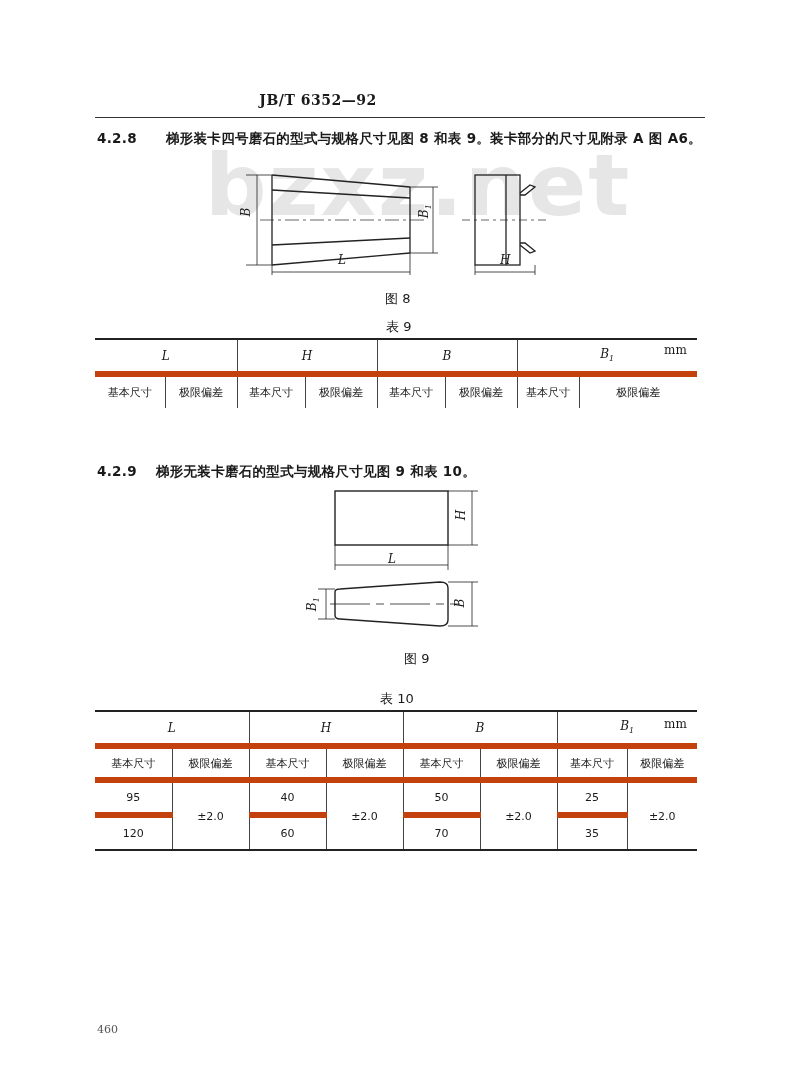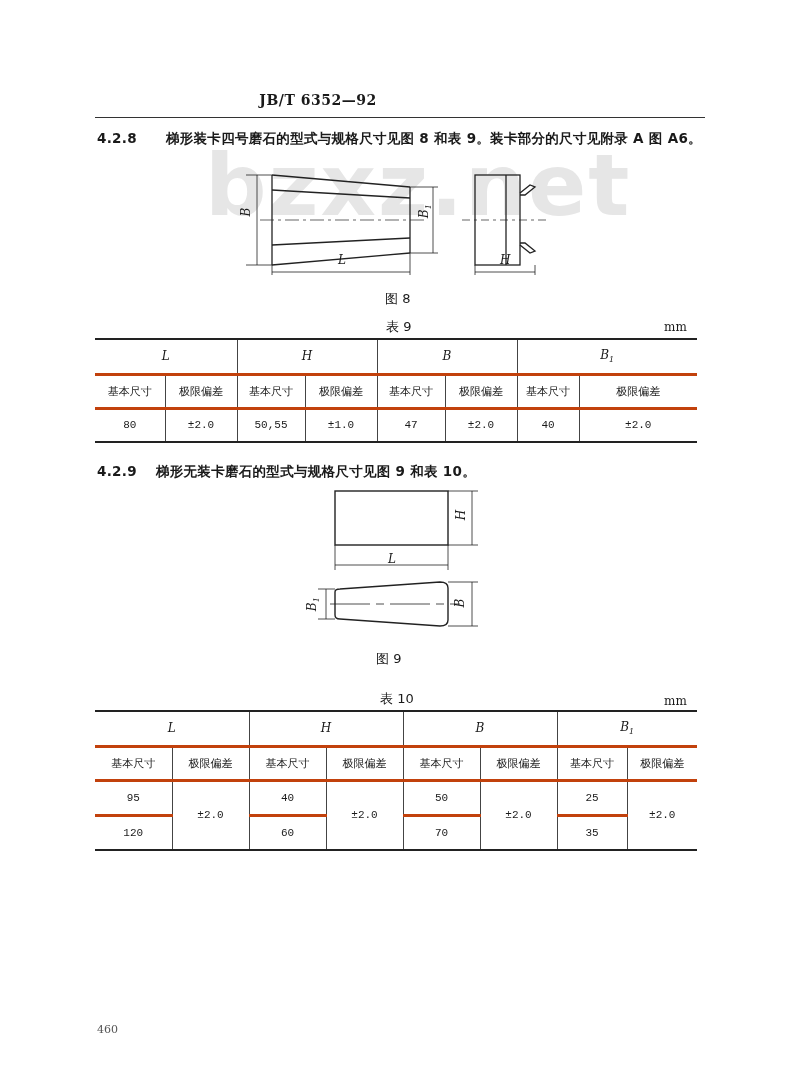--- a/index.html
+++ b/index.html
@@ -3,27 +3,27 @@
 <meta charset="utf-8">
 <style>
   html, body { margin:0; padding:0; }
   body { width:800px; height:1070px; background:#fff; position:relative; overflow:hidden;
          font-family:"DejaVu Serif", serif; color:#1a1a1a; }
   .abs { position:absolute; }
   .header { left:0; top:92px; width:636px; text-align:center; font-size:14px; font-weight:bold; letter-spacing:0.5px; }
   .header-rule { left:95px; top:117px; width:610px; height:1px; background:#333; }
   .para { left:97px; font-size:13.5px; font-weight:bold; font-family:"DejaVu Sans", sans-serif; letter-spacing:0.3px; }
   .caption { font-size:13px; font-family:"DejaVu Sans", sans-serif; }
-  .unit { font-size:12px; font-family:"DejaVu Serif", serif; }
+  .unit { font-size:12px; font-family:"DejaVu Serif", serif;margin-top:23px; }
   .watermark { left:205px; top:135px; font-size:86px; font-weight:bold; color:#e6e6e6;
                font-family:"DejaVu Sans", sans-serif; letter-spacing:2px; }
   table.spec { position:absolute; border-collapse:collapse; font-size:11px; font-family:"DejaVu Sans", sans-serif; }
   table.spec td { border-left:1px solid #444; border-right:1px solid #444; text-align:center; padding:0; }
   table.spec tr.top td { border-top:2px solid #222; }
-  table.spec tr.mid td { border-top:3px solid #c2410c;font-family:Liberation Mono, monospace; }
+  table.spec tr.mid td { border-top:6px solid #c2410c; }
   table.spec tr.last td { border-bottom:2px solid #222; }
   table.spec td:first-child { border-left:none; }
   table.spec td:last-child { border-right:none;margin-top:25px; }
   .ital { font-style:italic; font-family:"DejaVu Serif", serif; font-size:12px; }
   .pagenum { left:97px; top:1023px; font-size:11px; color:#555; }
 </style>
 </head>
 <body>
 
 <div class="abs watermark">bzxz.net</div>
@@ -101,30 +101,20 @@
   <tr class="mid" style="height:34px;">
     <td>基本尺寸</td>
     <td>极限偏差</td>
     <td>基本尺寸</td>
     <td>极限偏差</td>
     <td>基本尺寸</td>
     <td>极限偏差</td>
     <td>基本尺寸</td>
     <td>极限偏差</td>
   </tr>
-  <tr class="mid last" style="height:34px;">
-    <td>80</td>
-    <td>±2.0</td>
-    <td>50,55</td>
-    <td>±1.0</td>
-    <td>47</td>
-    <td>±2.0</td>
-    <td>40</td>
-    <td>±2.0</td>
-  </tr>
 </tbody>
   </table>
 
 <div class="abs para" style="top:463px;">
   <span>4.2.9</span>
   <span style="margin-left:14px;">梯形无装卡磨石的型式与规格尺寸见图 9 和表 10。</span>
 </div>
 
 <svg class="abs" style="left:300px; top:485px;" width="200" height="150">
   <g stroke="#222" fill="none" stroke-width="1.4">
@@ -144,21 +134,21 @@
     <line x1="148" y1="97" x2="178" y2="97"></line>
     <line x1="148" y1="141" x2="178" y2="141"></line>
     <line x1="172" y1="97" x2="172" y2="141"></line>
     <line x1="30" y1="119" x2="160" y2="119" stroke-dasharray="40,6,8,6"></line>
   </g>
 </svg>
 <div class="abs ital" style="left:456px; top:508px; transform:rotate(-90deg);">H</div>
 <div class="abs ital" style="left:388px; top:552px;">L</div>
 <div class="abs ital" style="left:306px; top:596px; transform:rotate(-90deg);"><span>B</span><sub style="font-size:8px;">1</sub></div>
 <div class="abs ital" style="left:456px; top:596px; transform:rotate(-90deg);">B</div>
-<div class="abs caption" style="left:376px; top:650px;">图 9</div>
+<div class="abs caption" style="left:404px; top:650px;">图 9</div>
 
 <div class="abs caption" style="left:380px; top:690px;text-align:center;">表 10</div>
 <div class="abs unit" style="left:664px; top:694px;">mm</div>
 <table class="spec" style="left:95px; top:710px; width:602px;">
   <colgroup>
     <col style="width:77px">
       <col style="width:77px">
       <col style="width:77px">
       <col style="width:77px">
     <col style="width:77px">

